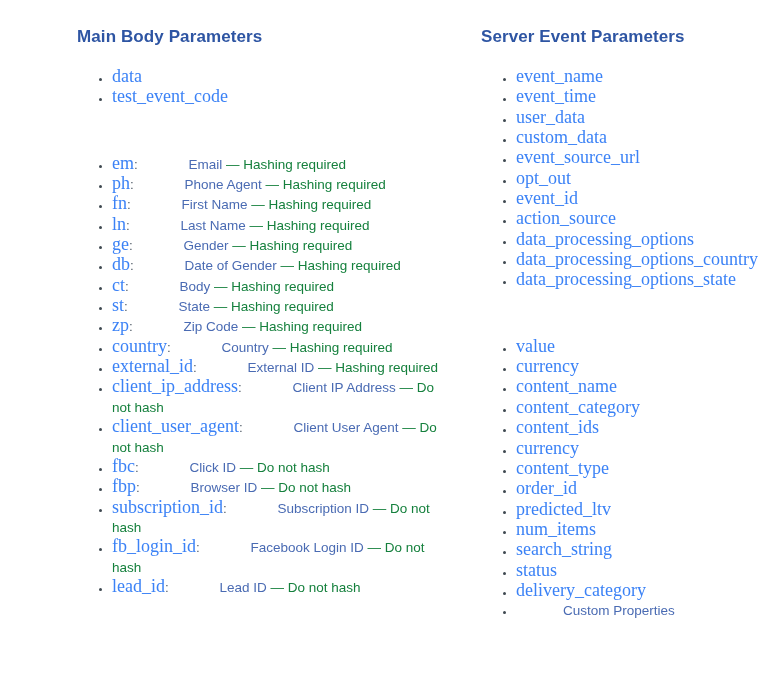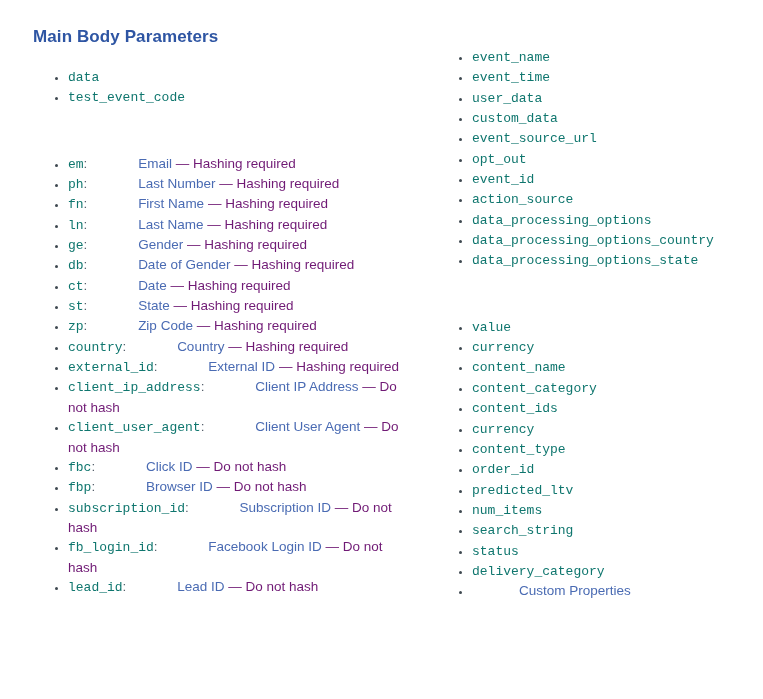--- a/index.html
+++ b/index.html
@@ -5,21 +5,21 @@
   html, body { margin: 0; padding: 0; }
   body {
     width: 763px;
     height: 699px;
     overflow: hidden;
     background: #ffffff;
     font-family: "Liberation Sans", sans-serif;
     box-sizing: border-box;
     padding: 27px 0 0 33px;
   }
-  .columns { display: flex; }
+  .columns { display: flex; margin-left: 44px; }
   .col { box-sizing: border-box; }
   .col-left { width: 404px; flex: 0 0 404px; }
   .col-right { flex: 1; }
 
   .section + .section { margin-top: 46px; }
 
   h3.section-title {
     margin: 0;
     font-size: 17px;
     line-height: 20px;
@@ -35,72 +35,73 @@
   }
   ul.param-list li {
     font-size: 13.5px;
     line-height: 19.35px;
     color: #56616c;
   }
   ul.param-list li::marker { color: #3e4850; font-size: 11px; }
   .col-left ul.param-list li { max-width: 337px; }
 
   a.param-code {
-    font-family: Liberation Mono, monospace;
-    font-size: 13px;
-    color: #0f766e;
+    font-family: Liberation Serif, serif;
+    font-size: 18px;
+    color: #3b82f6;
     text-decoration: none;
     cursor: pointer;
   }
   .colon { color: #56616c; }
   a.param-link {
     color: #4a6bb3;
     text-decoration: none;
     cursor: pointer;
     padding-left: 47px;
   }
-  .note { color: #701a75; }
+  .note { color: #15803d; }
 </style>
 </head>
 <body>
 
 <div class="columns">
   <div class="col col-left">
       <div class="section">
         <h3 class="section-title">Main Body Parameters</h3>
         <ul class="param-list">
           <li><a class="param-code">data</a></li>
           <li><a class="param-code">test_event_code</a></li>
         </ul>
       </div>
       <div class="section">
         <ul class="param-list">
           <li><a class="param-code">em</a><span class="colon">: </span><a class="param-link">Email</a><span class="note"> — Hashing required</span></li>
-          <li><a class="param-code">ph</a><span class="colon">: </span><a class="param-link">Last Number</a><span class="note"> — Hashing required</span></li>
+          <li><a class="param-code">ph</a><span class="colon">: </span><a class="param-link">Phone Agent</a><span class="note"> — Hashing required</span></li>
           <li><a class="param-code">fn</a><span class="colon">: </span><a class="param-link">First Name</a><span class="note"> — Hashing required</span></li>
           <li><a class="param-code">ln</a><span class="colon">: </span><a class="param-link">Last Name</a><span class="note"> — Hashing required</span></li>
           <li><a class="param-code">ge</a><span class="colon">: </span><a class="param-link">Gender</a><span class="note"> — Hashing required</span></li>
           <li><a class="param-code">db</a><span class="colon">: </span><a class="param-link">Date of Gender</a><span class="note"> — Hashing required</span></li>
-          <li><a class="param-code">ct</a><span class="colon">: </span><a class="param-link">Date</a><span class="note"> — Hashing required</span></li>
+          <li><a class="param-code">ct</a><span class="colon">: </span><a class="param-link">Body</a><span class="note"> — Hashing required</span></li>
           <li><a class="param-code">st</a><span class="colon">: </span><a class="param-link">State</a><span class="note"> — Hashing required</span></li>
           <li><a class="param-code">zp</a><span class="colon">: </span><a class="param-link">Zip Code</a><span class="note"> — Hashing required</span></li>
           <li><a class="param-code">country</a><span class="colon">: </span><a class="param-link">Country</a><span class="note"> — Hashing required</span></li>
           <li><a class="param-code">external_id</a><span class="colon">: </span><a class="param-link">External ID</a><span class="note"> — Hashing required</span></li>
           <li><a class="param-code">client_ip_address</a><span class="colon">: </span><a class="param-link">Client IP Address</a><span class="note"> — Do not hash</span></li>
           <li><a class="param-code">client_user_agent</a><span class="colon">: </span><a class="param-link">Client User Agent</a><span class="note"> — Do not hash</span></li>
           <li><a class="param-code">fbc</a><span class="colon">: </span><a class="param-link">Click ID</a><span class="note"> — Do not hash</span></li>
           <li><a class="param-code">fbp</a><span class="colon">: </span><a class="param-link">Browser ID</a><span class="note"> — Do not hash</span></li>
           <li><a class="param-code">subscription_id</a><span class="colon">: </span><a class="param-link">Subscription ID</a><span class="note"> — Do not hash</span></li>
           <li><a class="param-code">fb_login_id</a><span class="colon">: </span><a class="param-link">Facebook Login ID</a><span class="note"> — Do not hash</span></li>
           <li><a class="param-code">lead_id</a><span class="colon">: </span><a class="param-link">Lead ID</a><span class="note"> — Do not hash</span></li>
         </ul>
       </div>
     </div>
   <div class="col col-right">
       <div class="section">
+        <h3 class="section-title">Server Event Parameters</h3>
         <ul class="param-list">
           <li><a class="param-code">event_name</a></li>
           <li><a class="param-code">event_time</a></li>
           <li><a class="param-code">user_data</a></li>
           <li><a class="param-code">custom_data</a></li>
           <li><a class="param-code">event_source_url</a></li>
           <li><a class="param-code">opt_out</a></li>
           <li><a class="param-code">event_id</a></li>
           <li><a class="param-code">action_source</a></li>
           <li><a class="param-code">data_processing_options</a></li>

